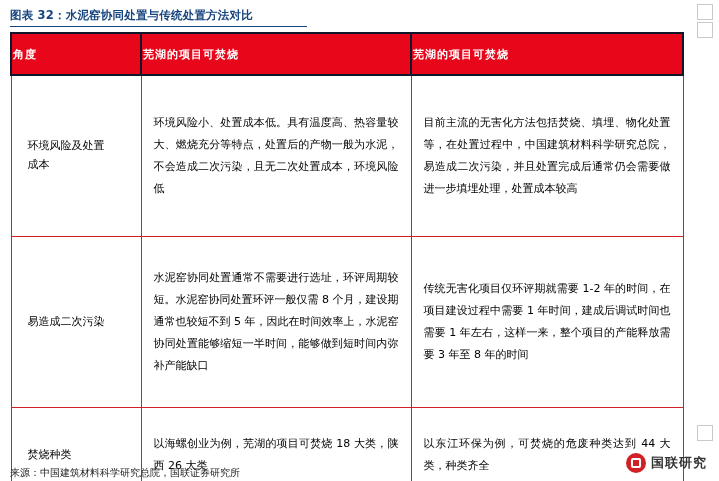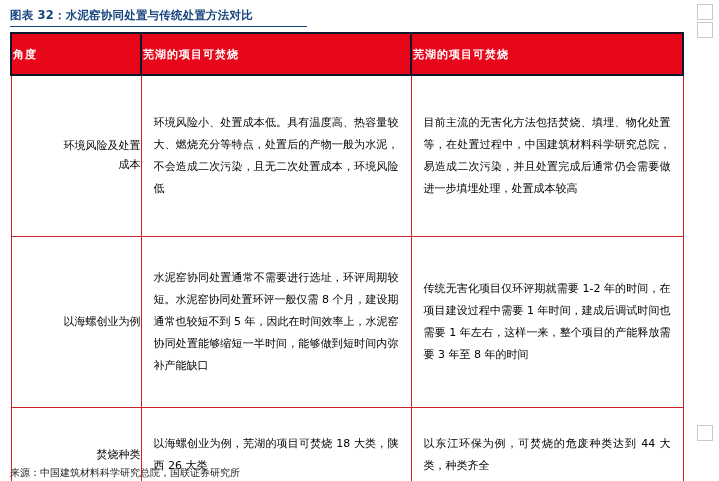--- a/index.html
+++ b/index.html
@@ -57,24 +57,24 @@
     background: #e8061a;
     color: #ffffff;
     font-size: 11px;
     font-weight: bold;
     height: 38px;
     text-align: left;
     letter-spacing: 1px;
     border: 2px solid #0f172a;
   }
   td.rowhead {
-    text-align: right;
+    text-align: left;
     font-size: 11px;
     color: #000000;
-    padding: 6px 0;
+    padding: 6px 16px;
     line-height: 1.7;
   }
   td.cell {
     text-align: justify;
     text-align-last: left;
     font-size: 11px;
     color: #000000;
     padding: 10px 12px;
     line-height: 2.0;
   }
@@ -159,29 +159,33 @@
           <th>芜湖的项目可焚烧</th>
         </tr>
       </thead>
       <tbody>
         <tr class="r1">
           <td class="rowhead">环境风险及处置<br>成本</td>
           <td class="cell c1">环境风险小、处置成本低。具有温度高、热容量较大、燃烧充分等特点，处置后的产物一般为水泥，不会造成二次污染，且无二次处置成本，环境风险低</td>
           <td class="cell c2">目前主流的无害化方法包括焚烧、填埋、物化处置等，在处置过程中，中国建筑材料科学研究总院，易造成二次污染，并且处置完成后通常仍会需要做进一步填埋处理，处置成本较高</td>
         </tr>
         <tr class="r2">
-          <td class="rowhead">以海螺创业为例</td>
+          <td class="rowhead">易造成二次污染</td>
           <td class="cell c1">水泥窑协同处置通常不需要进行选址，环评周期较短。水泥窑协同处置环评一般仅需 8 个月，建设期通常也较短不到 5 年，因此在时间效率上，水泥窑协同处置能够缩短一半时间，能够做到短时间内弥补产能缺口</td>
           <td class="cell c2">传统无害化项目仅环评期就需要 1-2 年的时间，在项目建设过程中需要 1 年时间，建成后调试时间也需要 1 年左右，这样一来，整个项目的产能释放需要 3 年至 8 年的时间</td>
         </tr>
         <tr class="r3">
           <td class="rowhead">焚烧种类</td>
           <td class="cell c1">以海螺创业为例，芜湖的项目可焚烧 18 大类，陕西 26 大类</td>
           <td class="cell c2">以东江环保为例，可焚烧的危废种类达到 44 大类，种类齐全</td>
         </tr>
       </tbody>
     </table>
   </div>
 
   <div class="source">来源：中国建筑材料科学研究总院，国联证券研究所</div>
 
+  <div class="watermark">
+    <span class="wm-logo"></span>
+    <span class="wm-text">国联研究</span>
+  </div>
 
 </div>
 
 </body></html>

